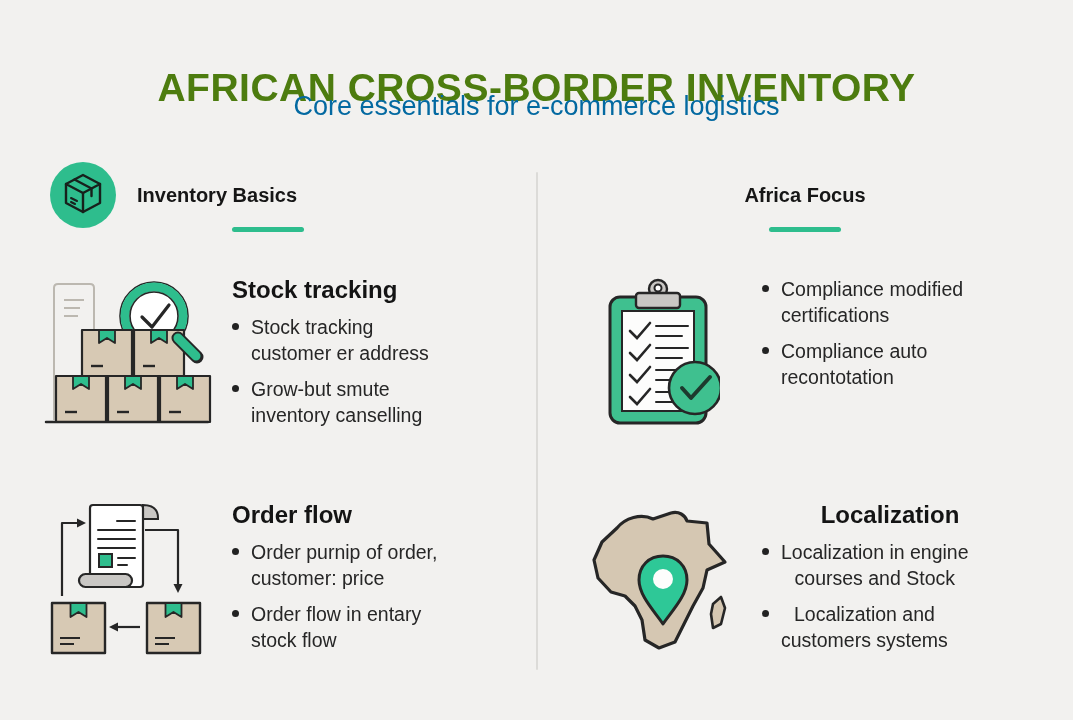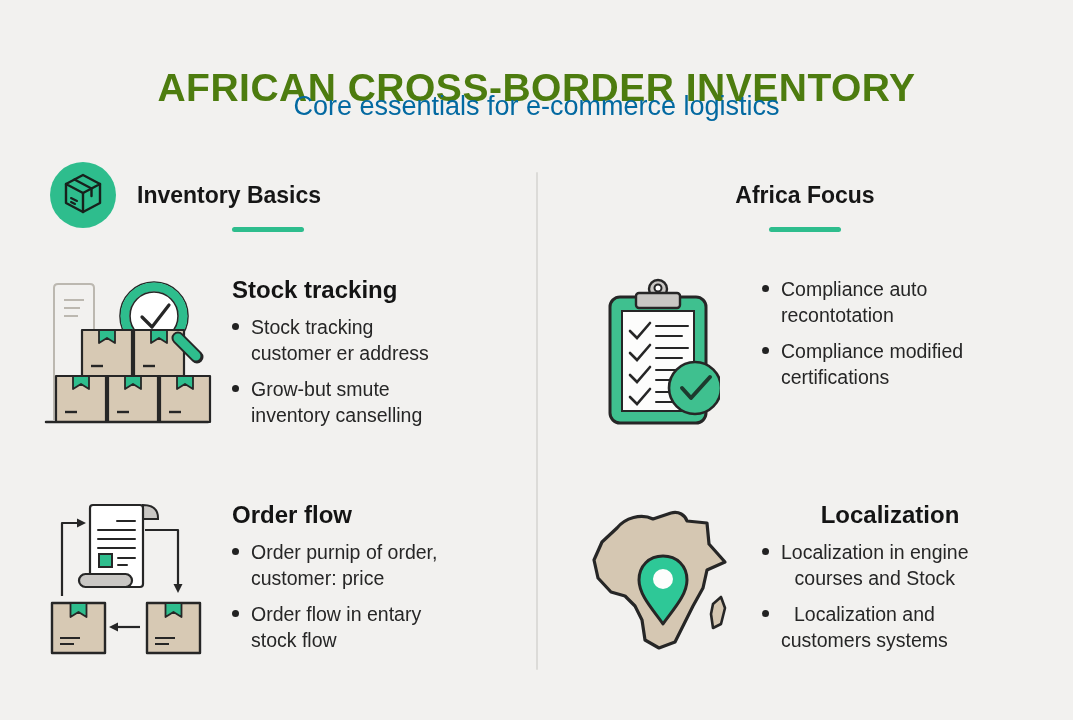--- a/index.html
+++ b/index.html
@@ -8,21 +8,21 @@
 
   .title{position:absolute;left:0;top:40px;width:100%;text-align:center;
          font-size:39px;font-weight:700;letter-spacing:.5px;color:#4d7c0f;}
   .subtitle{position:absolute;left:0;top:91px;width:100%;text-align:center;
             font-size:27px;font-weight:400;color:#0369a1;}
 
   .divider{position:absolute;left:536px;top:172px;width:2px;height:498px;
            background:#dcdbd8;border-radius:1px;}
 
   .col-header{position:absolute;display:flex;align-items:center;}
-  .col-header h2{margin:0;font-size:23px;font-weight:800;color:#161616;}
+  .col-header h2{margin:0;font-size:20px;font-weight:800;color:#161616;}
   .col-header-left{left:48px;top:160px;gap:19px;}
   .col-header-right{left:660px;top:160px;width:290px;height:70px;justify-content:center;}
   .circle-icon{width:70px;height:70px;flex:none;}
 
   .underline{position:absolute;width:72px;height:5px;border-radius:3px;background:#2ebd8d;}
   .underline.ul-left{left:232px;top:227px;}
   .underline.ul-right{left:769px;top:227px;}
 
   .sec-icon{position:absolute;}
   .sec-text{position:absolute;width:256px;}
@@ -192,27 +192,27 @@
           <path stroke-width="2" d="M60 121 H92 M60 131 H86"></path>
       </g>
       <circle cx="99" cy="117" r="26" fill="#3fc08f" stroke="#262626" stroke-width="2.6"></circle>
       <path d="M86 117 l9 10 l19 -21" fill="none" stroke="#1d3a2e" stroke-width="4" stroke-linecap="round" stroke-linejoin="round"></path>
     </svg>
   </span>
   <div class="sec-text pos-comp-text">
     <ul>
       <li>
           <span class="dot"></span>
+          <span class="btxt">Compliance modified
+certifications</span>
+        </li>
+      <li>
+          <span class="dot"></span>
           <span class="btxt">Compliance auto
 recontotation</span>
-        </li>
-      <li>
-          <span class="dot"></span>
-          <span class="btxt">Compliance modified
-certifications</span>
         </li>
     </ul>
   </div>
 
   <span class="sec-icon pos-loc-icon">
     <svg viewBox="0 0 148 152" width="148" height="152">
       <path d="M34 26 C 42 16, 58 11, 70 17 L 88 11 C 96 9, 102 13, 104 19 L 124 21 L 126 42 L 142 60 L 124 68 L 120 86 L 110 104 L 100 124 L 92 140 L 76 146 L 62 138 L 59 118 L 52 104 L 42 94 L 28 90 L 15 76 L 11 58 L 19 40 Z" fill="#d5c7b2" stroke="#262626" stroke-width="3.2" stroke-linejoin="round"></path>
       <path d="M130 102 L138 95 L142 106 L138 122 L130 126 L128 112 Z" fill="#d5c7b2" stroke="#262626" stroke-width="2.6" stroke-linejoin="round"></path>
       <path d="M80 54 C 94 54, 104 64, 104 78 C 104 94 88 110 80 122 C 72 110 56 94 56 78 C 56 64 66 54 80 54 Z" fill="#2ec897" stroke="#262626" stroke-width="3" stroke-linejoin="round"></path>
       <circle cx="80" cy="77" r="10" fill="#fdfdfc"></circle>

